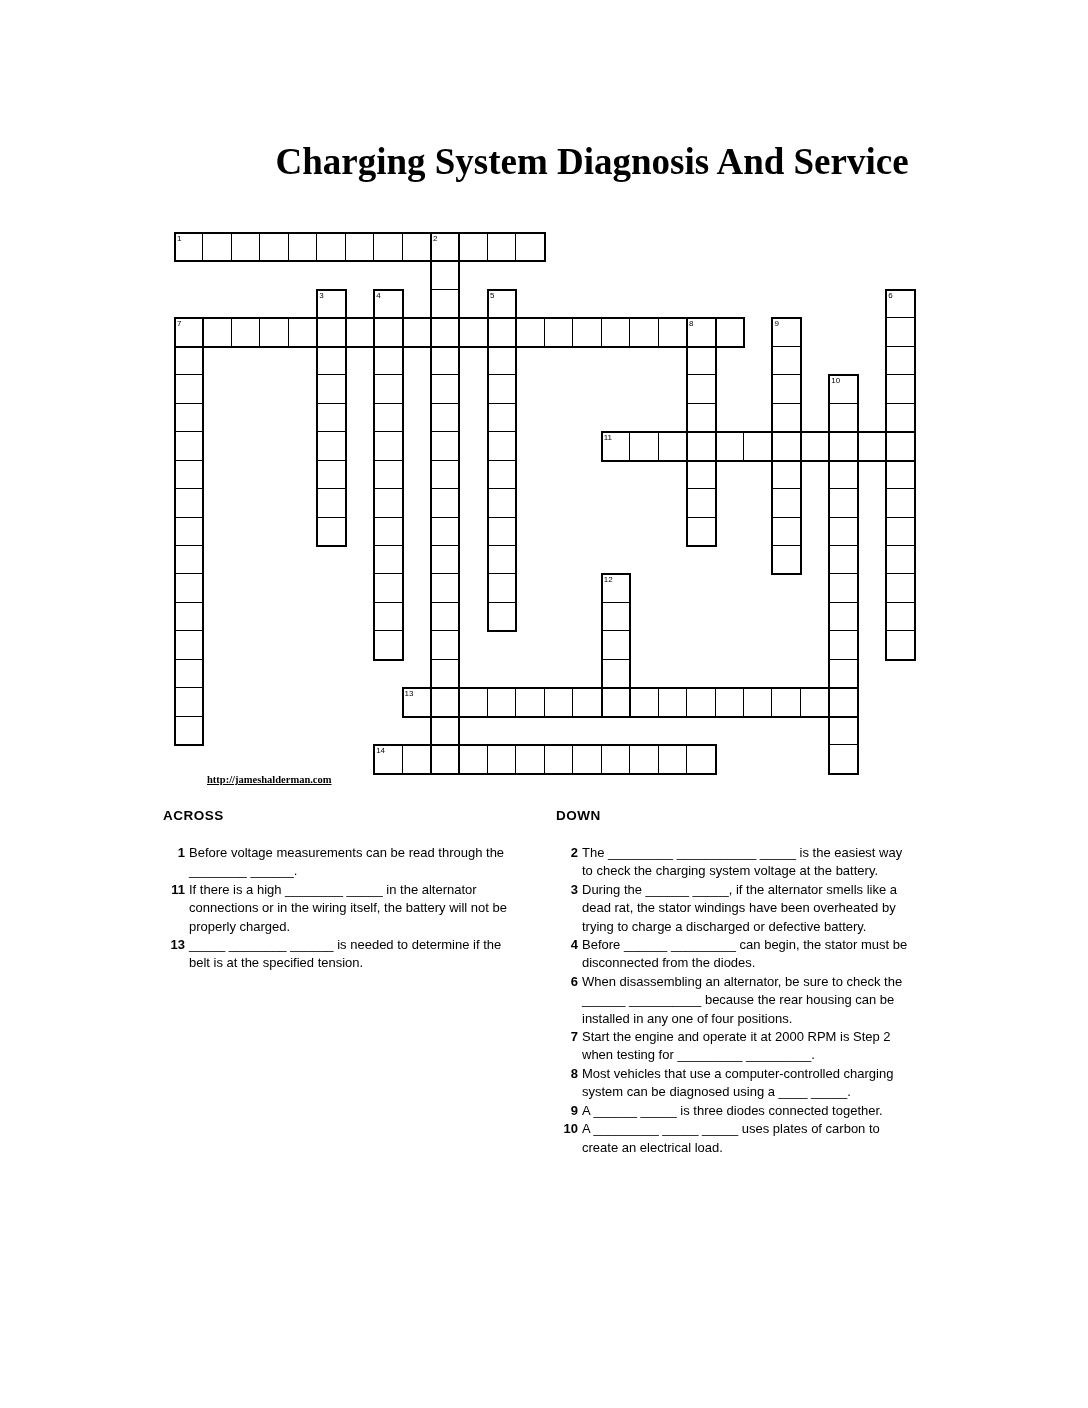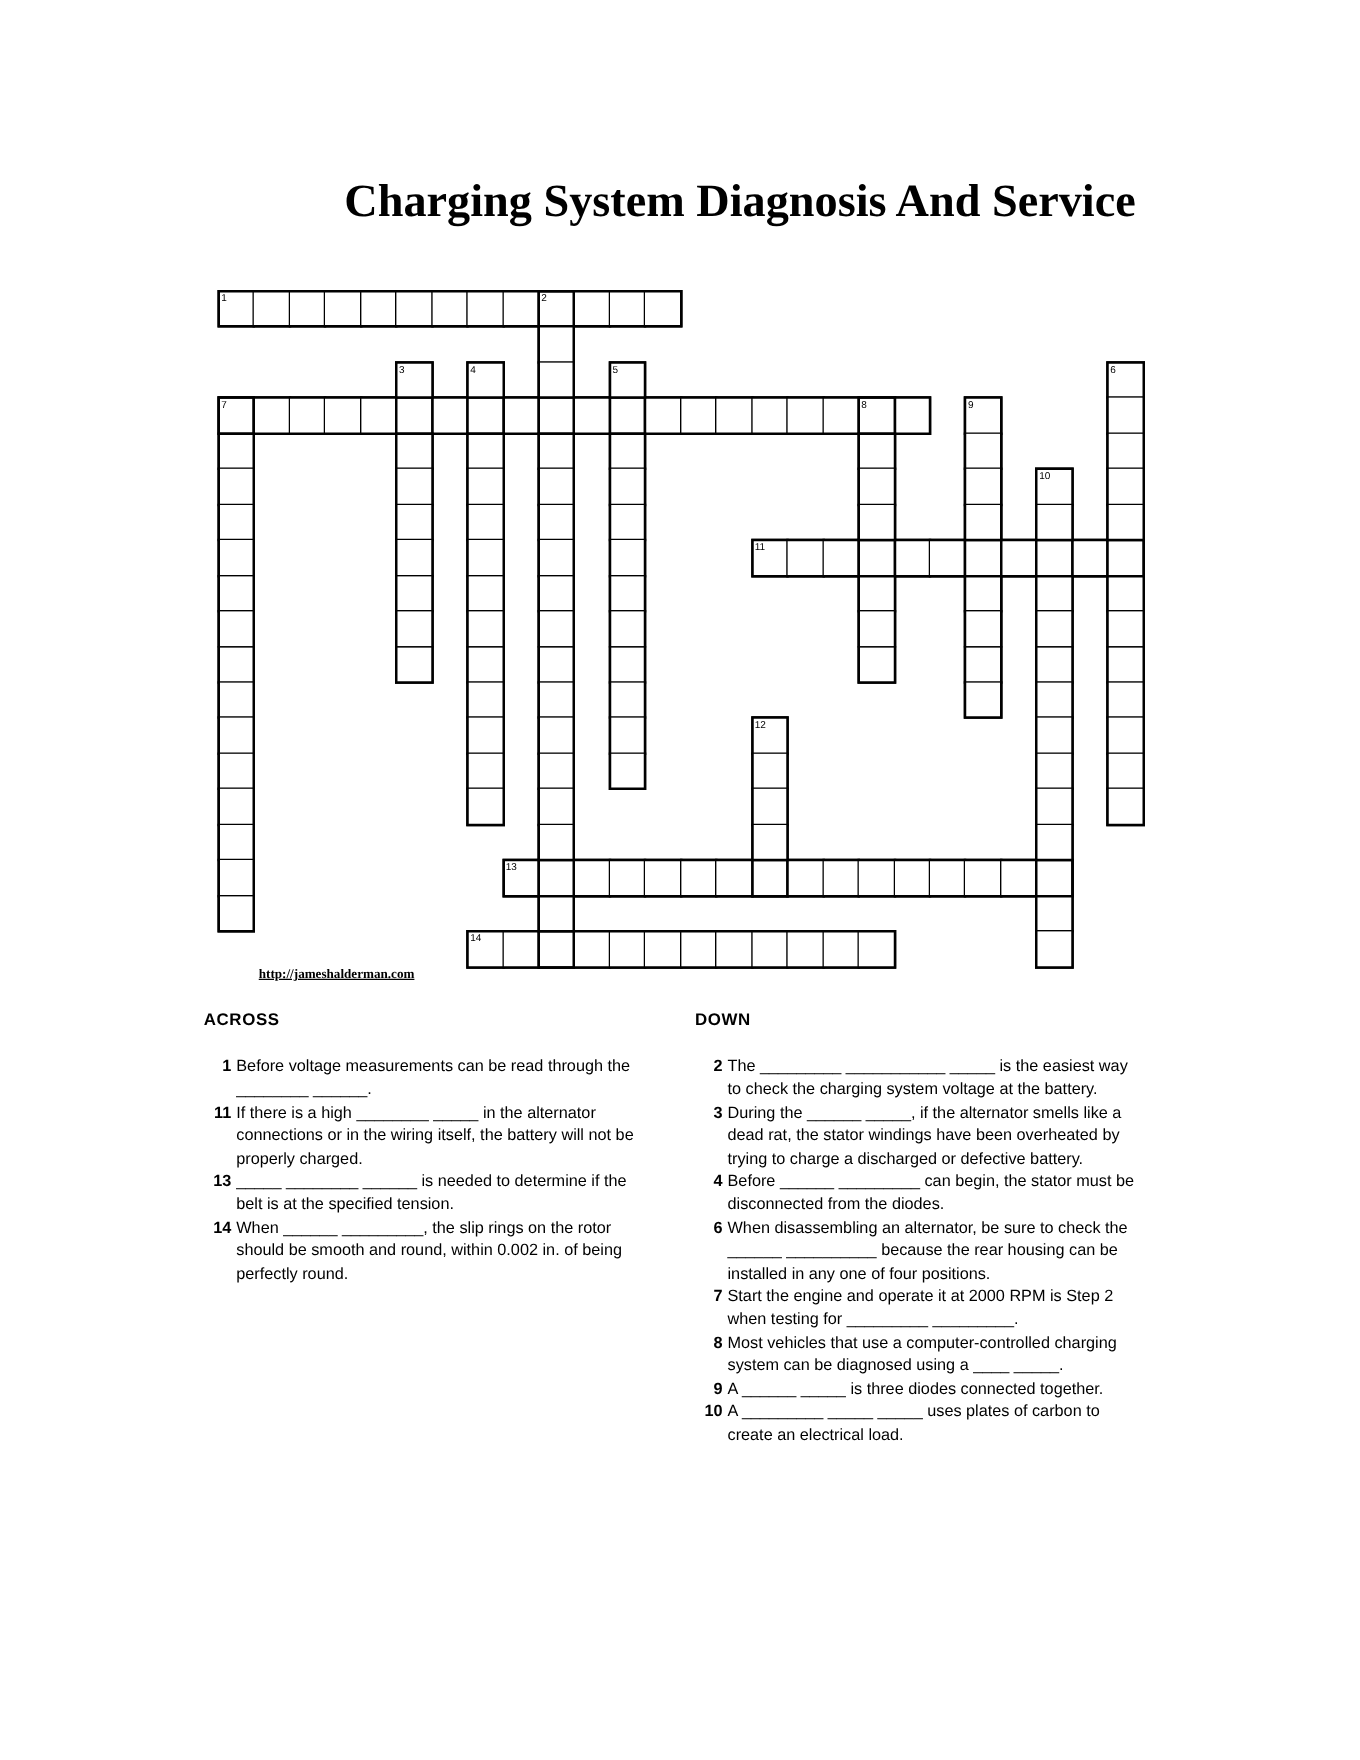--- a/index.html
+++ b/index.html
@@ -304,21 +304,20 @@
     </div>
 
   <div class="source-url">http://jameshalderman.com</div>
 
   <div class="clue-section across-section">
     <div class="clue-header">ACROSS</div>
     <div id="across-list">
         <div class="clue"><span class="clue-num">1</span><span class="clue-text">Before voltage measurements can be read through the ________ ______.</span></div>
         <div class="clue"><span class="clue-num">11</span><span class="clue-text">If there is a high ________ _____ in the alternator connections or in the wiring itself, the battery will not be properly charged.</span></div>
         <div class="clue"><span class="clue-num">13</span><span class="clue-text">_____ ________ ______ is needed to determine if the belt is at the specified tension.</span></div>
-        <div class="clue"><span class="clue-num">14</span><span class="clue-text">When ______ _________, the slip rings on the rotor should be smooth and round, within 0.002 in. of being perfectly round.</span></div>
       </div>
   </div>
 
   <div class="clue-section down-section">
     <div class="clue-header">DOWN</div>
     <div id="down-list">
         <div class="clue"><span class="clue-num">2</span><span class="clue-text">The _________ ___________ _____ is the easiest way to check the charging system voltage at the battery.</span></div>
         <div class="clue"><span class="clue-num">3</span><span class="clue-text">During the ______ _____, if the alternator smells like a dead rat, the stator windings have been overheated by trying to charge a discharged or defective battery.</span></div>
         <div class="clue"><span class="clue-num">4</span><span class="clue-text">Before ______ _________ can begin, the stator must be disconnected from the diodes.</span></div>
         <div class="clue"><span class="clue-num">6</span><span class="clue-text">When disassembling an alternator, be sure to check the ______ __________ because the rear housing can be installed in any one of four positions.</span></div>

